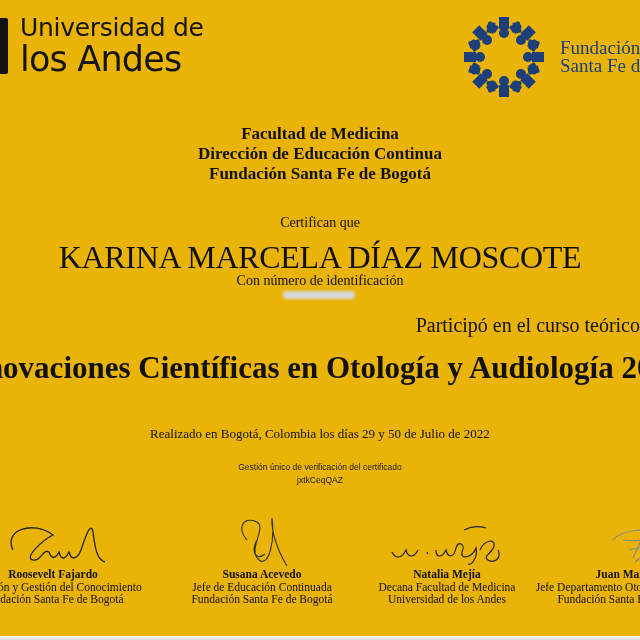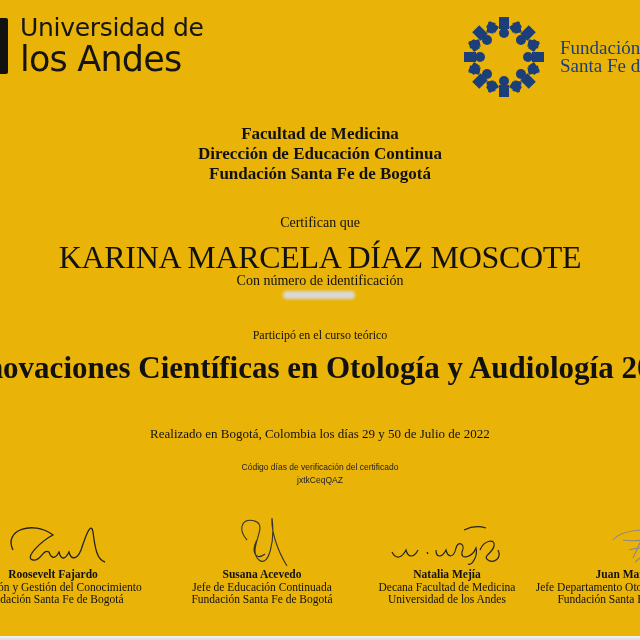--- a/index.html
+++ b/index.html
@@ -101,22 +101,23 @@
       position: absolute;
       left: 283px;
       top: 291px;
       width: 72px;
       height: 8px;
       background: #d9d9d9;
       border-radius: 4px;
       filter: blur(1.5px);
     }
     .participated {
-      top: 328px;
-      font-size: 12px;
+      top: 314px;
+      font-size: 20px;
+      text-align: right;
     }
     .course {
       top: 350px;
       left: -60px;
       width: 760px;
       font-size: 31px;
       font-weight: bold;
       line-height: 36px;
     }
     .realized {
@@ -217,21 +218,21 @@
 
   <div class="center id-label">Con número de identificación</div>
   <div class="id-redacted"></div>
 
   <div class="center participated">Participó en el curso teórico</div>
 
   <div class="center course">Innovaciones Científicas en Otología y Audiología 2022</div>
 
   <div class="center realized">Realizado en Bogotá, Colombia los días 29 y 50 de Julio de 2022</div>
 
-  <div class="center verify-label">Código días de verificación del certificado</div>
+  <div class="center verify-label">Gestión único de verificación del certificado</div>
   <div class="center verify-code">jxtkCeqQAZ</div>
 
   <div class="sig sig1">
     <svg width="120" height="58" viewBox="0 0 120 58">
       <path d="M20,40 C10,20 40,10 60,25 C50,30 30,48 40,50 C48,52 50,38 56,42 C58,48 62,50 66,42 C68,50 72,50 76,42 C78,50 84,50 88,40 C92,28 98,10 100,22 C102,38 104,50 112,52" fill="none" stroke="#222" stroke-width="1.3"></path>
     </svg>
     <div class="name">Roosevelt Fajardo</div>
     <div class="role">Dirección y Gestión del Conocimiento</div>
     <div class="org">Fundación Santa Fe de Bogotá</div>
   </div>

